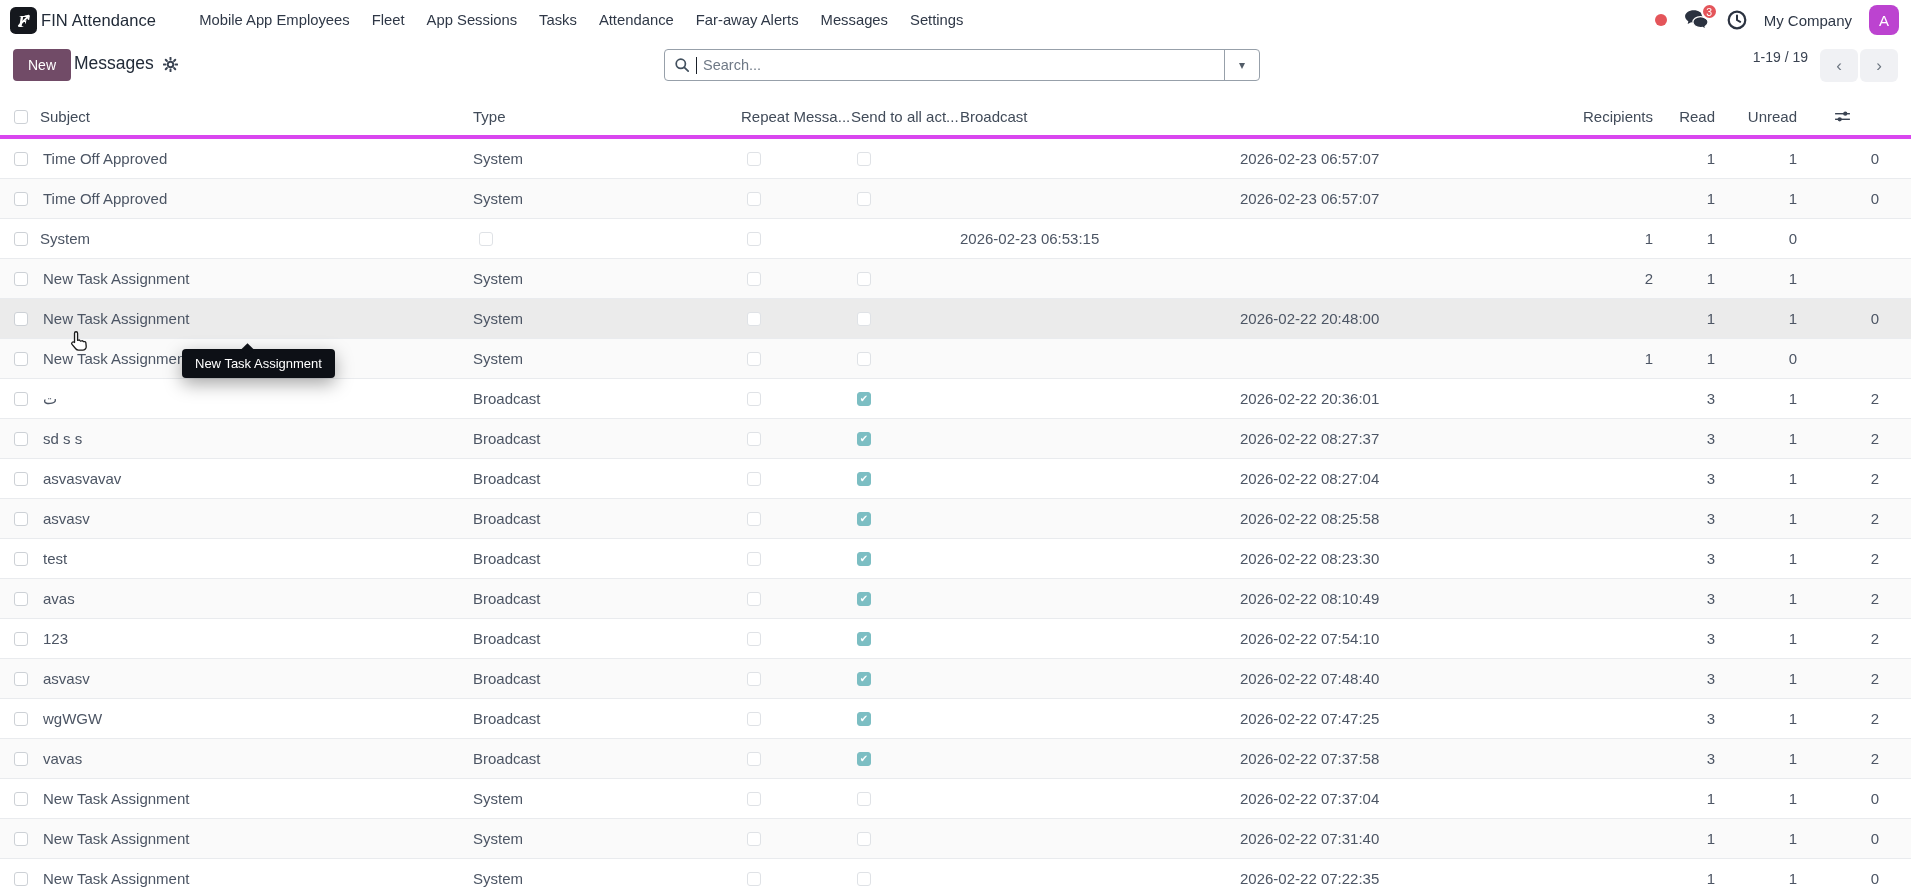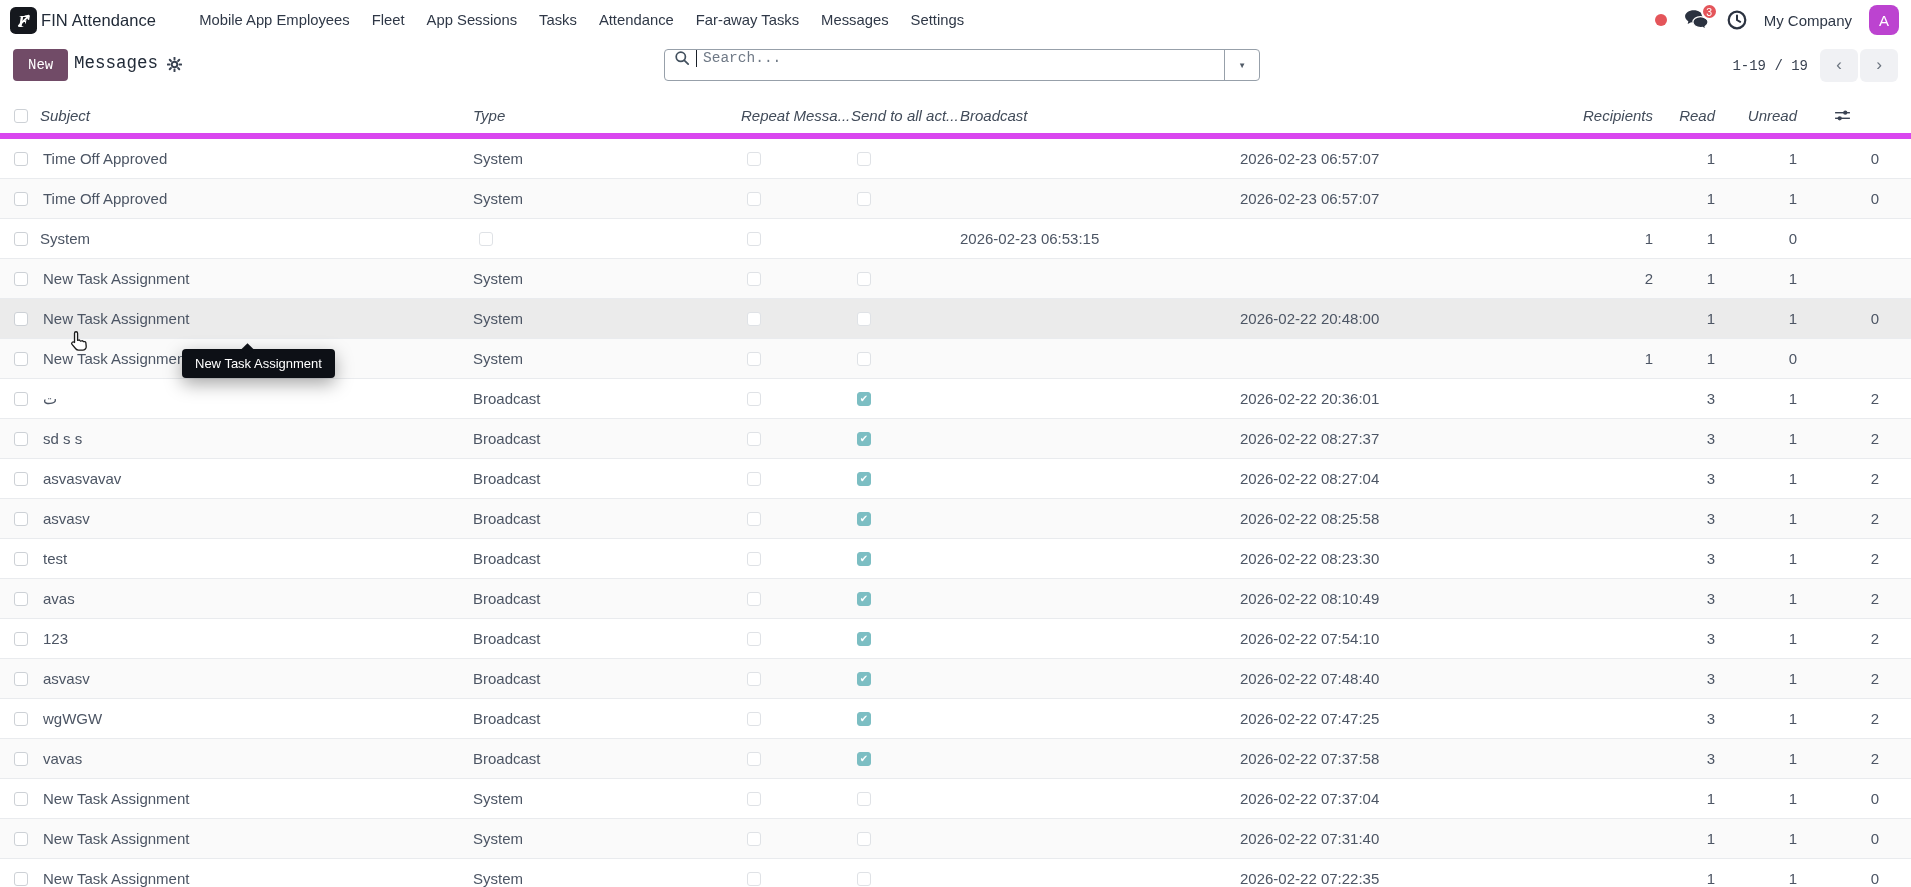--- a/index.html
+++ b/index.html
@@ -24,43 +24,43 @@
   .activity-dot { width:12px; height:12px; border-radius:50%; background:var(--badge); }
   .chat-wrap { position:relative; width:26px; height:22px; }
   .nav-badge { position:absolute; top:-6px; right:-8px; min-width:17px; height:17px; border-radius:50%;
     background:var(--badge); color:#fff; font-size:10.5px; display:flex; align-items:center; justify-content:center;
     border:2px solid #fff; }
   .company-name { font-size:15px; color:var(--nav-ink); }
   .avatar { width:30px; height:30px; border-radius:8px; background:var(--avatar); color:#fff;
     font-size:15px; display:flex; align-items:center; justify-content:center; }
 
   
-  .control { position:relative; height:50px;font-family:Liberation Mono, monospace; }
+  .control { position:relative; height:50px; }
   .btn-new { position:absolute; left:13px; top:9px; height:32px; padding:0 15px; background:var(--primary);
     color:#fff; font-size:14px; border:none; border-radius:4px; font-family:inherit; cursor:pointer; }
   .view-title { position:absolute; left:74px; top:13px; display:flex; align-items:center; gap:9px; }
   .view-title-text { font-size:17.5px; color:#222b38; }
   .gear { width:15px; height:15px; margin-top:2px; cursor:pointer; }
   .search { position:absolute; left:664px; top:9px; width:596px; height:32px; border:1px solid #97a0aa;
     border-radius:4px; display:flex; background:#fff; }
-  .search-main { flex:1; display:flex; align-items:flex-start; padding-left:9px; gap:6px; cursor:text; }
+  .search-main { flex:1; display:flex; align-items:center; padding-left:9px; gap:6px; cursor:text; }
   .caret-bar { width:1px; height:17px; background:#1a2029; }
   .search-placeholder { font-size:14.5px; color:#6f7986; }
   .search-toggle { width:35px; border-left:1px solid #97a0aa; display:flex; align-items:center;
     justify-content:center; color:#525c68; font-size:12px; cursor:pointer; }
-  .pager { position:absolute; right:13px; top:9px; display:flex; align-items:center; gap:12px; }
+  .pager { position:absolute; right:13px; top:9px; display:flex; gap:12px; }
   .pager-text { font-size:14px; color:#3a4352; }
   .pager-btns { display:flex; gap:2px; }
   .pager-btn { width:38px; height:33px; background:#f0f1f4; border:none; border-radius:6px; color:#6d7680;
     font-size:17px; display:flex; align-items:center; justify-content:center; cursor:pointer; font-family:inherit; }
 
   
   .grid-cols { display:grid; grid-template-columns:40px 433px 268px 110px 109px 280px 417px 62px 82px 82px 28px; }
-  .table-header { height:49px; padding-top:8px; border-bottom:6px solid #d946ef; align-items:center;
-    font-size:15px; color:#414b59; font-weight:500;font-style:italic; }
+  .table-header { height:49px; padding-top:8px; border-bottom:4px solid #d946ef; align-items:center;
+    font-size:15px; color:#414b59; font-weight:500; }
   .th { display:flex; align-items:center; overflow:hidden; white-space:nowrap; }
   .th.num, .cell.num { justify-content:flex-end; padding-right:4px; text-align:right; }
   .row { height:40px; border-bottom:1px solid var(--row-line); font-size:15px; color:#4c5564; cursor:pointer; }
   .row.striped { background:#fafafa; }
   .row.hovered { background:#ebebeb; }
   .cell { display:flex; align-items:center; overflow:hidden; white-space:nowrap; }
   .c-check { padding-left:14px; }
   .c-subject { padding-left:3px; }
   .c-cb { padding-left:6px; }
   .cb { width:14px; height:14px; border:1px solid #cdd1d6; border-radius:3px; background:#fff; display:flex;
@@ -93,21 +93,21 @@
       </svg>
     </span>
     <span class="brand-name">FIN Attendance</span>
   </div>
   <div class="nav-menu">
       <div class="nav-item">Mobile App Employees</div>
       <div class="nav-item">Fleet</div>
       <div class="nav-item">App Sessions</div>
       <div class="nav-item">Tasks</div>
       <div class="nav-item">Attendance</div>
-      <div class="nav-item">Far-away Tasks</div>
+      <div class="nav-item">Far-away Alerts</div>
       <div class="nav-item">Messages</div>
       <div class="nav-item">Settings</div>
     </div>
   <div class="nav-right">
     <span class="activity-dot"></span>
     <span class="chat-wrap">
       <svg viewBox="0 0 24 20" width="26" height="22">
         <path fill="#2b3240" d="M9 1 C4.6 1 1 3.5 1 6.6 c0 1.9 1.2 3.5 3 4.6 L3.4 13.8 6.6 12 c.8 .2 1.6 .3 2.4 .3 4.4 0 8-2.5 8-5.7 S13.4 1 9 1 Z"></path>
         <path fill="#2b3240" stroke="#fff" stroke-width="1.2" d="M15.2 6.8 c3.9 0 7 2.3 7 5.1 0 1.7-1.1 3.2-2.7 4.1 l.5 2.5 -3-1.7 c-.6 .1-1.2 .2-1.8 .2 -3.9 0-7-2.3-7-5.1 s3.1-5.1 7-5.1 Z"></path>
       </svg>

